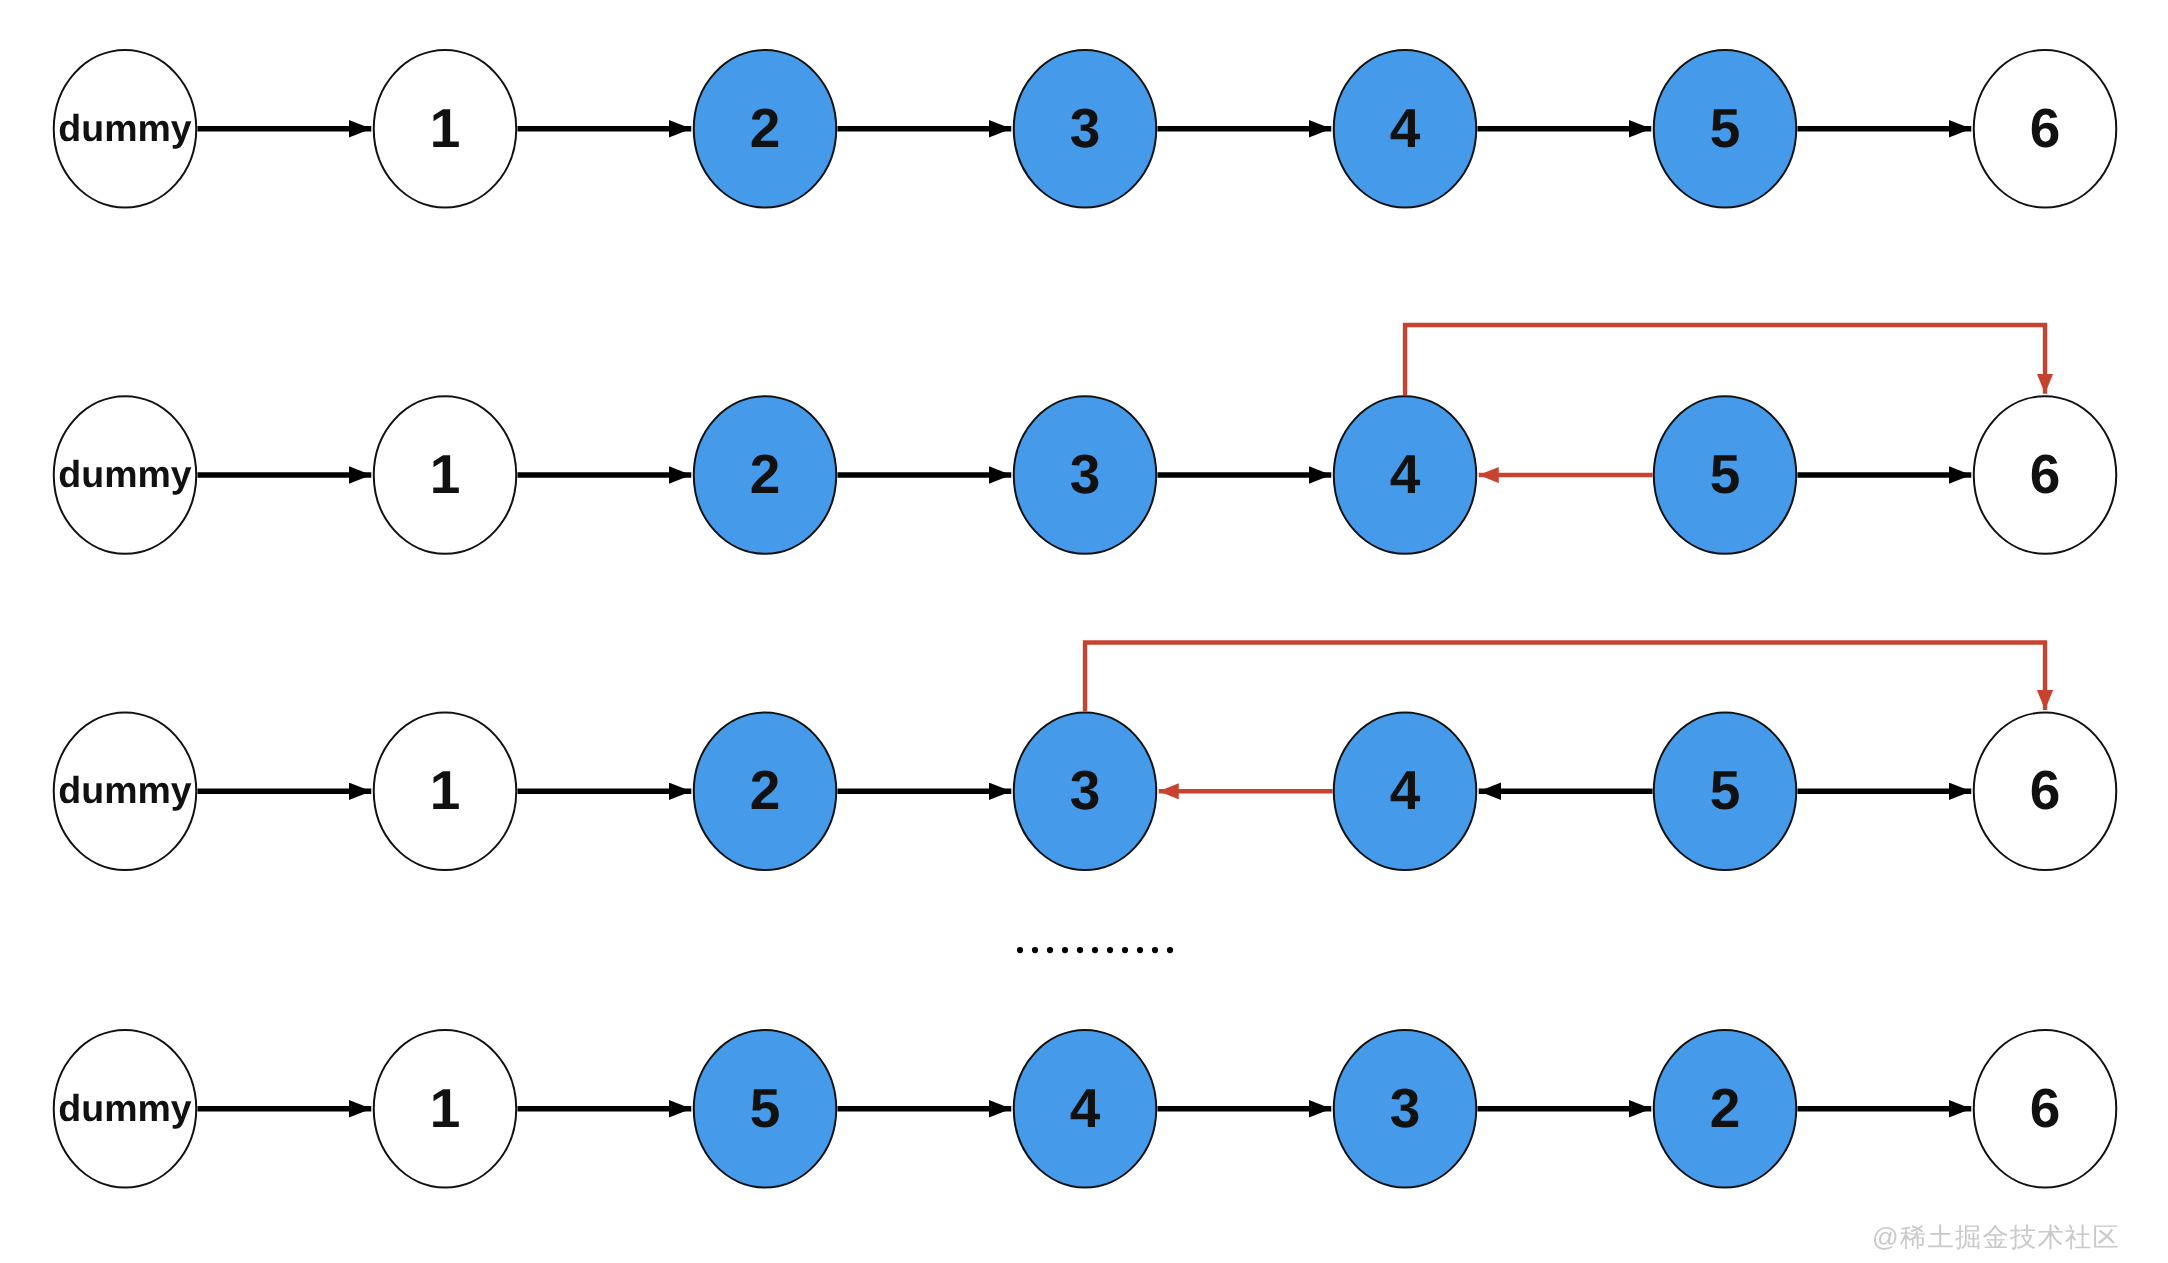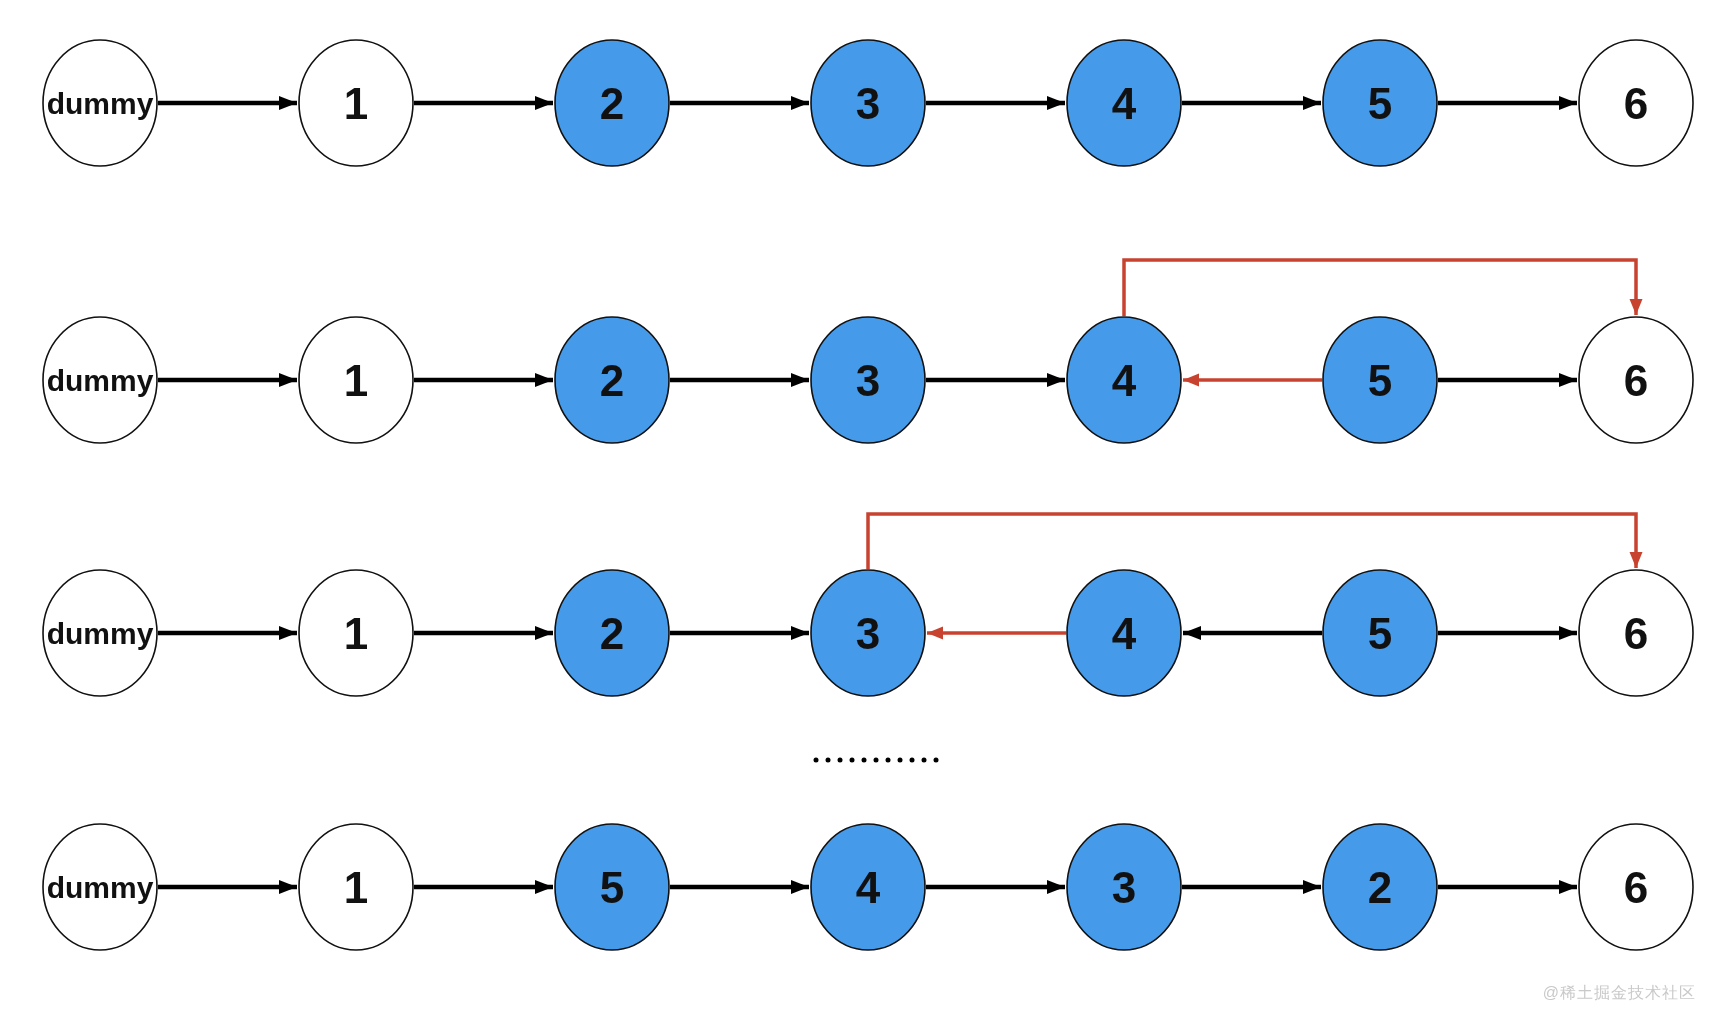--- a/index.html
+++ b/index.html
@@ -17,21 +17,21 @@
   }
   #diagram {
     position: absolute;
     left: 0;
     top: 0;
   }
   #watermark {
     position: absolute;
     right: 8px;
     bottom: 6px;
-    font-size: 16px;
+    font-size: 21px;
     letter-spacing: 1px;
     color: #C9C9C9;
     user-select: none;
     margin-left: 44px;
   }
 </style>
 </head>
 <body>
 
 <div class="stage">

